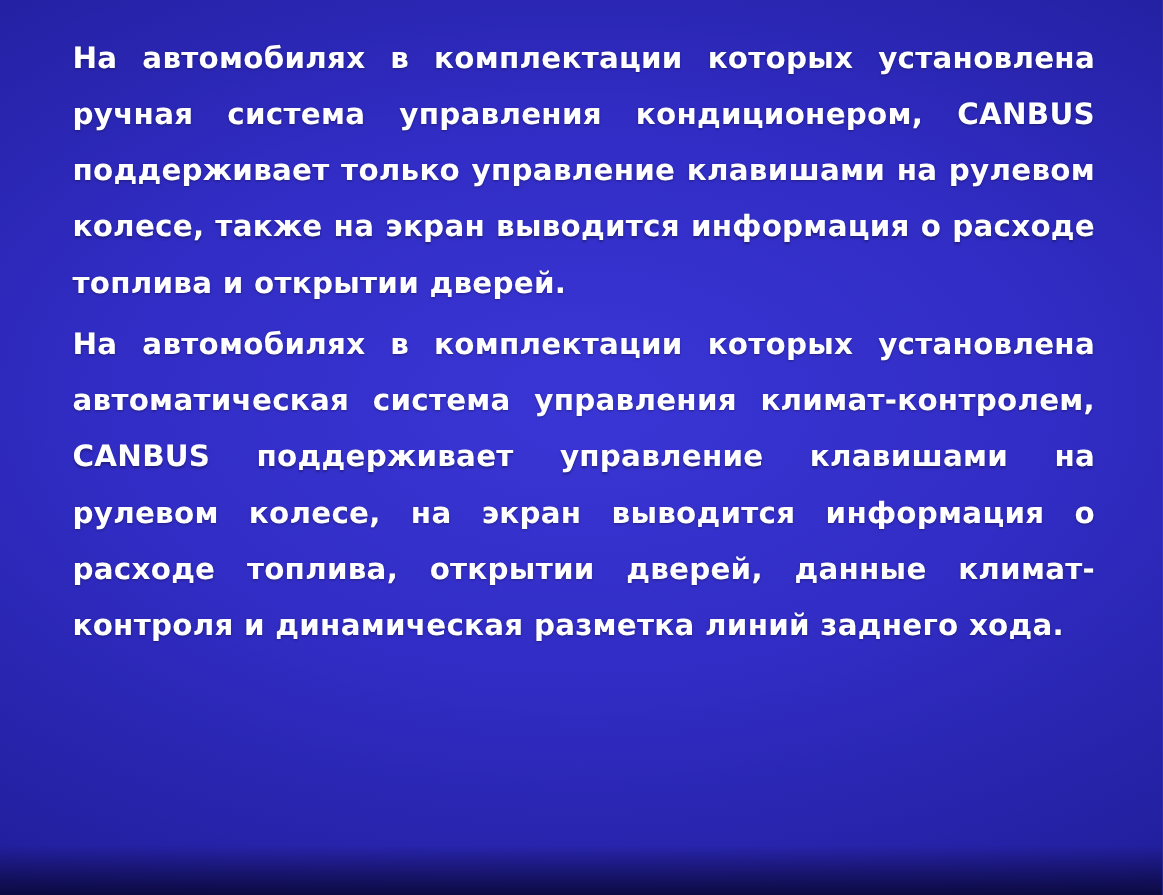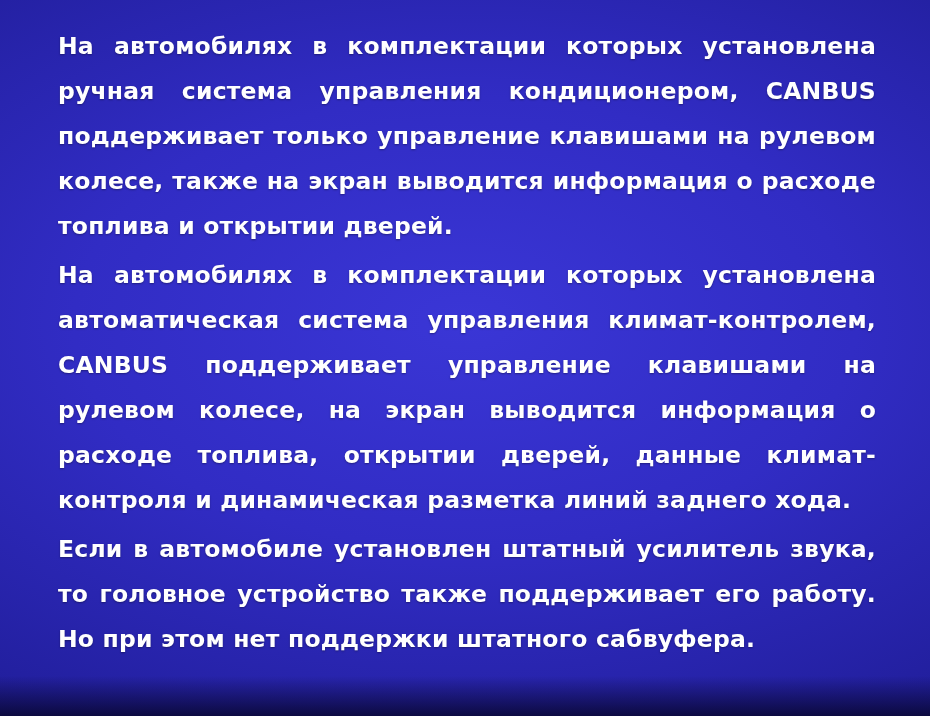--- a/index.html
+++ b/index.html
@@ -53,15 +53,14 @@
   }
   
 </style>
 </head>
 <body>
 
 <div class="slide">
   <div class="content">
     <p class="para">На автомобилях в комплектации которых установлена ручная система управления кондиционером, CANBUS поддерживает только управление клавишами на рулевом колесе, также на экран выводится информация о расходе топлива и открытии дверей.</p>
     <p class="para">На автомобилях в комплектации которых установлена автоматическая система управления климат-контролем, CANBUS поддерживает управление клавишами на рулевом колесе, на экран выводится информация о расходе топлива, открытии дверей, данные климат-контроля и динамическая разметка линий заднего хода.</p>
-    <p class="para">Если в автомобиле установлен штатный усилитель звука, то головное устройство также поддерживает его работу. Но при этом нет поддержки штатного сабвуфера.</p>
   </div>
 </div>
 
 </body></html>

